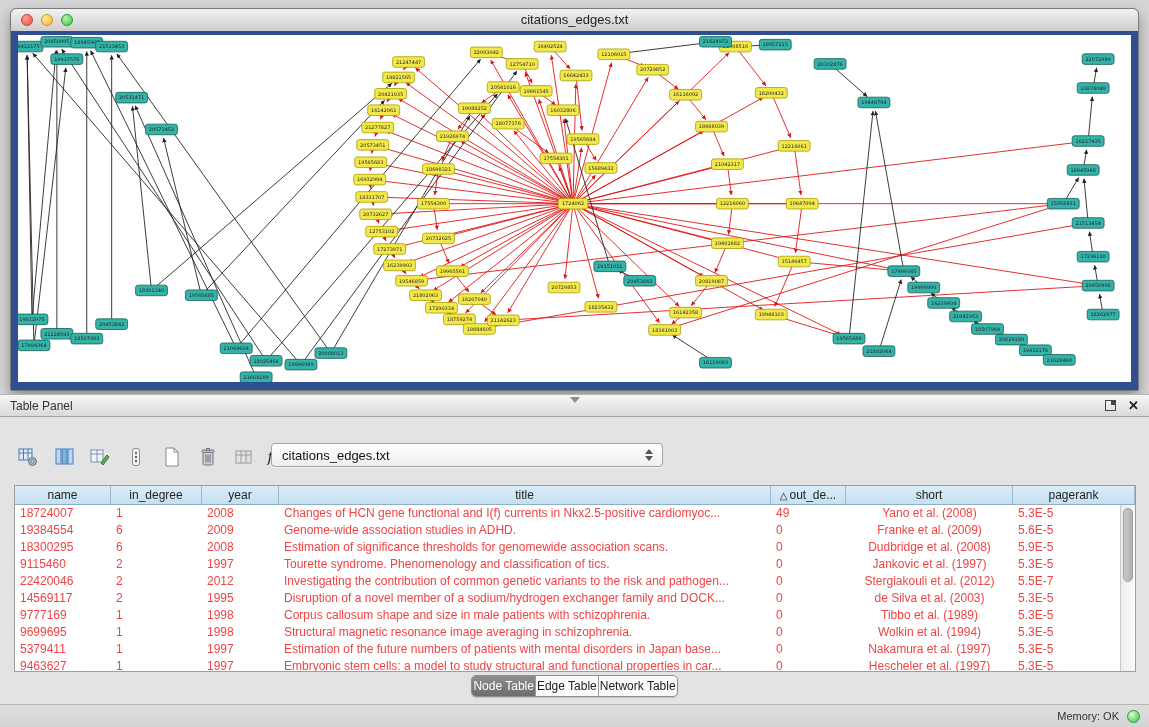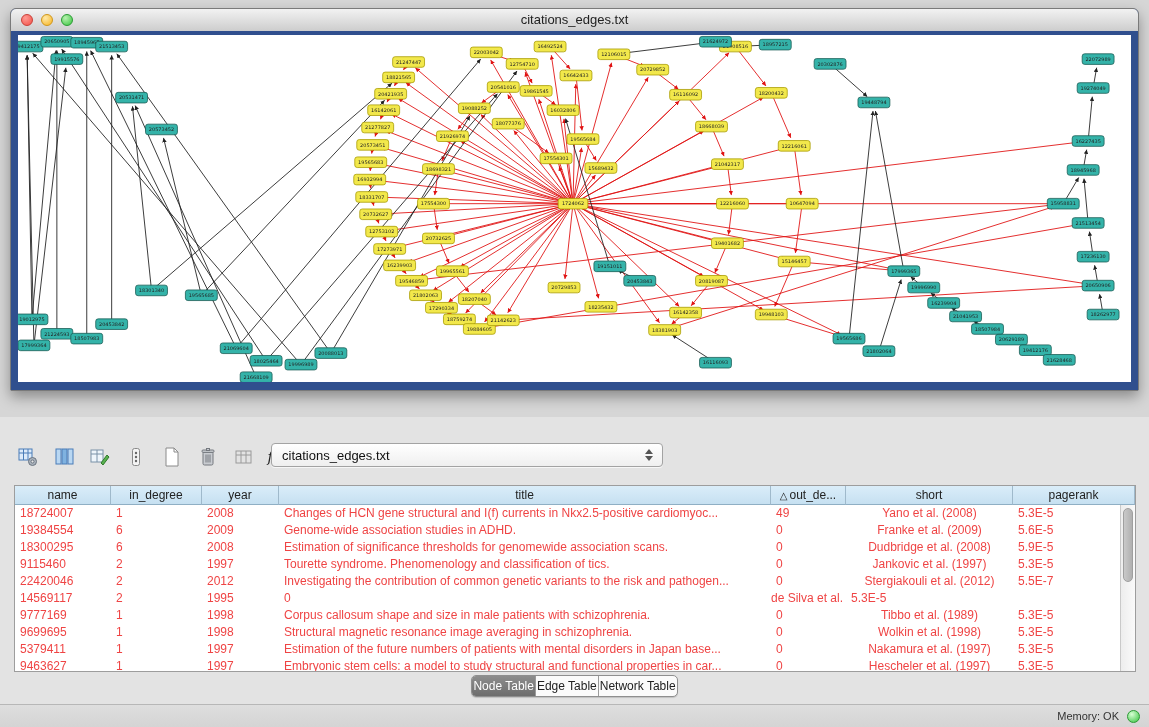--- a/index.html
+++ b/index.html
@@ -657,20 +657,28 @@
             </g>
             <g>
               <rect x="569" y="276.5" width="32" height="11" rx="2.5" fill="#f2e84b" stroke="#a89b00" stroke-width="0.8"></rect>
               <text x="585" y="283.8" text-anchor="middle" font-size="5" fill="#222" font-family="&quot;DejaVu Sans&quot;,sans-serif">18235432</text>
             </g>
           </g>
       </svg>
     </div>
   </div>
 
+  <div class="panel-header">
+    <div class="panel-grip"></div>
+    <div class="panel-title">Table Panel</div>
+    <div class="panel-header-icons">
+      <div class="float-icon"></div>
+      <div class="close-icon">✕</div>
+    </div>
+  </div>
 
   <div class="panel-body">
 
     <div class="toolbar">
       <div class="tool-btn">
         <svg width="22" height="22" viewBox="0 0 22 22">
           <rect x="2" y="3" width="13" height="11" fill="#dcebfa" stroke="#4a7db8"></rect>
           <line x1="2" y1="7" x2="15" y2="7" stroke="#4a7db8"></line>
           <line x1="6.5" y1="3" x2="6.5" y2="14" stroke="#4a7db8"></line>
           <line x1="11" y1="3" x2="11" y2="14" stroke="#4a7db8"></line>
@@ -746,21 +754,21 @@
         <div class="th">title</div>
         <div class="th"><span class="sort-glyph">△</span><span>out_de...</span></div>
         <div class="th">short</div>
         <div class="th">pagerank</div>
       </div>
       <div class="tbody" id="tbody">
           <div class="grid-row tr">
             <div class="td c0">18724007</div>
             <div class="td c1">1</div>
             <div class="td c2">2008</div>
-            <div class="td c3">Changes of HCN gene structural and I(f) currents in Nkx2.5-positive cardiomyoc...</div>
+            <div class="td c3">Changes of HCN gene functional and I(f) currents in Nkx2.5-positive cardiomyoc...</div>
             <div class="td c4">49</div>
             <div class="td c5">Yano et al. (2008)</div>
             <div class="td c6">5.3E-5</div>
           </div>
           <div class="grid-row tr">
             <div class="td c0">19384554</div>
             <div class="td c1">6</div>
             <div class="td c2">2009</div>
             <div class="td c3">Genome-wide association studies in ADHD.</div>
             <div class="td c4">0</div>
@@ -791,40 +799,41 @@
             <div class="td c2">2012</div>
             <div class="td c3">Investigating the contribution of common genetic variants to the risk and pathogen...</div>
             <div class="td c4">0</div>
             <div class="td c5">Stergiakouli et al. (2012)</div>
             <div class="td c6">5.5E-7</div>
           </div>
           <div class="grid-row tr">
             <div class="td c0">14569117</div>
             <div class="td c1">2</div>
             <div class="td c2">1995</div>
+            <div class="td c3">Disruption of a novel member of a sodium/hydrogen exchanger family and DOCK...</div>
             <div class="td c4">0</div>
             <div class="td c5">de Silva et al. (2003)</div>
             <div class="td c6">5.3E-5</div>
           </div>
           <div class="grid-row tr">
             <div class="td c0">9777169</div>
             <div class="td c1">1</div>
             <div class="td c2">1998</div>
             <div class="td c3">Corpus callosum shape and size in male patients with schizophrenia.</div>
             <div class="td c4">0</div>
             <div class="td c5">Tibbo et al. (1989)</div>
             <div class="td c6">5.3E-5</div>
           </div>
           <div class="grid-row tr">
             <div class="td c0">9699695</div>
             <div class="td c1">1</div>
             <div class="td c2">1998</div>
             <div class="td c3">Structural magnetic resonance image averaging in schizophrenia.</div>
             <div class="td c4">0</div>
-            <div class="td c5">Wolkin et al. (1998)</div>
+            <div class="td c5">Wolkin et al. (1994)</div>
             <div class="td c6">5.3E-5</div>
           </div>
           <div class="grid-row tr">
             <div class="td c0">5379411</div>
             <div class="td c1">1</div>
             <div class="td c2">1997</div>
             <div class="td c3">Estimation of the future numbers of patients with mental disorders in Japan base...</div>
             <div class="td c4">0</div>
             <div class="td c5">Nakamura et al. (1997)</div>
             <div class="td c6">5.3E-5</div>

